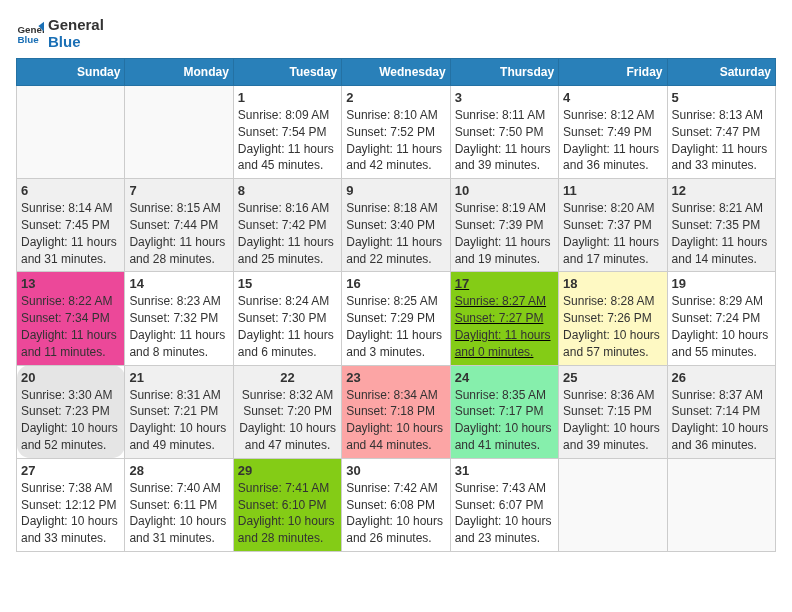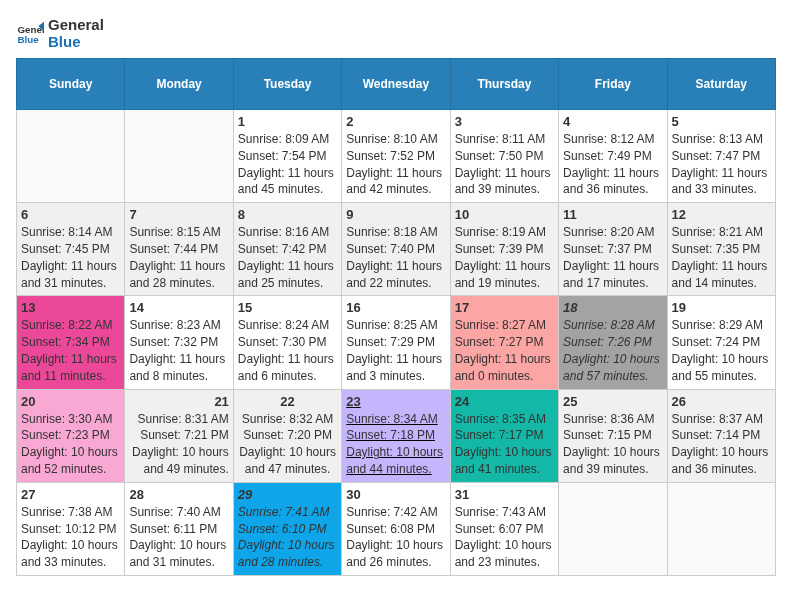--- a/index.html
+++ b/index.html
@@ -38,22 +38,22 @@
       color: #555;
     }
     .calendar {
       width: 100%;
       border-collapse: collapse;
       font-size: 11px;
     }
     .calendar th {
       background: #2980b9;
       color: #fff;
-      padding: 18px 4px;
-      text-align: center;
+      padding: 6px 4px;
+      text-align: right;
       font-weight: bold;
       font-size: 12px;
       border: 1px solid #2471a3;
     }
     .calendar td {
       border: 1px solid #ccc;
       vertical-align: top;
       padding: 4px;
       height: 80px;
       width: 108px;
@@ -161,21 +161,21 @@
         </td>
         <td style="background: rgb(240, 240, 240);">
           <span class="day-number">8</span>
           <div class="day-info">Sunrise: 8:16 AM
 Sunset: 7:42 PM
 Daylight: 11 hours and 25 minutes.</div>
         </td>
         <td style="background: rgb(240, 240, 240);">
           <span class="day-number">9</span>
           <div class="day-info">Sunrise: 8:18 AM
-Sunset: 7:40 PM
+Sunset: 3:40 PM
 Daylight: 11 hours and 22 minutes.</div>
         </td>
         <td style="background: rgb(240, 240, 240);">
           <span class="day-number">10</span>
           <div class="day-info">Sunrise: 8:19 AM
 Sunset: 7:39 PM
 Daylight: 11 hours and 19 minutes.</div>
         </td>
         <td style="background: rgb(240, 240, 240);">
           <span class="day-number">11</span>
@@ -208,65 +208,65 @@
           <div class="day-info">Sunrise: 8:24 AM
 Sunset: 7:30 PM
 Daylight: 11 hours and 6 minutes.</div>
         </td>
         <td style="background: rgb(255, 255, 255); margin-left: 15px;">
           <span class="day-number">16</span>
           <div class="day-info">Sunrise: 8:25 AM
 Sunset: 7:29 PM
 Daylight: 11 hours and 3 minutes.</div>
         </td>
-        <td style="background: #fca5a5;">
+        <td style="background: #84cc16; text-decoration: underline;">
           <span class="day-number">17</span>
           <div class="day-info">Sunrise: 8:27 AM
 Sunset: 7:27 PM
 Daylight: 11 hours and 0 minutes.</div>
         </td>
-        <td style="background: #a3a3a3; font-style: italic;">
+        <td style="background: #fef9c3;">
           <span class="day-number">18</span>
           <div class="day-info">Sunrise: 8:28 AM
 Sunset: 7:26 PM
 Daylight: 10 hours and 57 minutes.</div>
         </td>
         <td style="background: rgb(255, 255, 255); margin-left: 31px;">
           <span class="day-number">19</span>
           <div class="day-info">Sunrise: 8:29 AM
 Sunset: 7:24 PM
 Daylight: 10 hours and 55 minutes.</div>
         </td>
       </tr>
       <tr>
-        <td style="background: #f9a8d4;">
+        <td style="background: #e5e5e5; border-radius: 13px;">
           <span class="day-number">20</span>
           <div class="day-info">Sunrise: 3:30 AM
 Sunset: 7:23 PM
 Daylight: 10 hours and 52 minutes.</div>
         </td>
-        <td style="background: rgb(240, 240, 240); text-align: right;">
+        <td style="background: rgb(240, 240, 240);">
           <span class="day-number">21</span>
           <div class="day-info">Sunrise: 8:31 AM
 Sunset: 7:21 PM
 Daylight: 10 hours and 49 minutes.</div>
         </td>
         <td style="background: rgb(240, 240, 240); text-align: center;">
           <span class="day-number">22</span>
           <div class="day-info">Sunrise: 8:32 AM
 Sunset: 7:20 PM
 Daylight: 10 hours and 47 minutes.</div>
         </td>
-        <td style="background: #c4b5fd; text-decoration: underline;">
+        <td style="background: #fca5a5;">
           <span class="day-number">23</span>
           <div class="day-info">Sunrise: 8:34 AM
 Sunset: 7:18 PM
 Daylight: 10 hours and 44 minutes.</div>
         </td>
-        <td style="background: #14b8a6;">
+        <td style="background: #86efac;">
           <span class="day-number">24</span>
           <div class="day-info">Sunrise: 8:35 AM
 Sunset: 7:17 PM
 Daylight: 10 hours and 41 minutes.</div>
         </td>
         <td style="background: rgb(240, 240, 240);">
           <span class="day-number">25</span>
           <div class="day-info">Sunrise: 8:36 AM
 Sunset: 7:15 PM
 Daylight: 10 hours and 39 minutes.</div>
@@ -275,30 +275,30 @@
           <span class="day-number">26</span>
           <div class="day-info">Sunrise: 8:37 AM
 Sunset: 7:14 PM
 Daylight: 10 hours and 36 minutes.</div>
         </td>
       </tr>
       <tr>
         <td style="background: rgb(255, 255, 255);">
           <span class="day-number">27</span>
           <div class="day-info">Sunrise: 7:38 AM
-Sunset: 10:12 PM
+Sunset: 12:12 PM
 Daylight: 10 hours and 33 minutes.</div>
         </td>
         <td style="background: rgb(255, 255, 255);">
           <span class="day-number">28</span>
           <div class="day-info">Sunrise: 7:40 AM
 Sunset: 6:11 PM
 Daylight: 10 hours and 31 minutes.</div>
         </td>
-        <td style="background: #0ea5e9; font-style: italic;">
+        <td style="background: #84cc16;">
           <span class="day-number">29</span>
           <div class="day-info">Sunrise: 7:41 AM
 Sunset: 6:10 PM
 Daylight: 10 hours and 28 minutes.</div>
         </td>
         <td style="background: rgb(255, 255, 255);">
           <span class="day-number">30</span>
           <div class="day-info">Sunrise: 7:42 AM
 Sunset: 6:08 PM
 Daylight: 10 hours and 26 minutes.</div>

